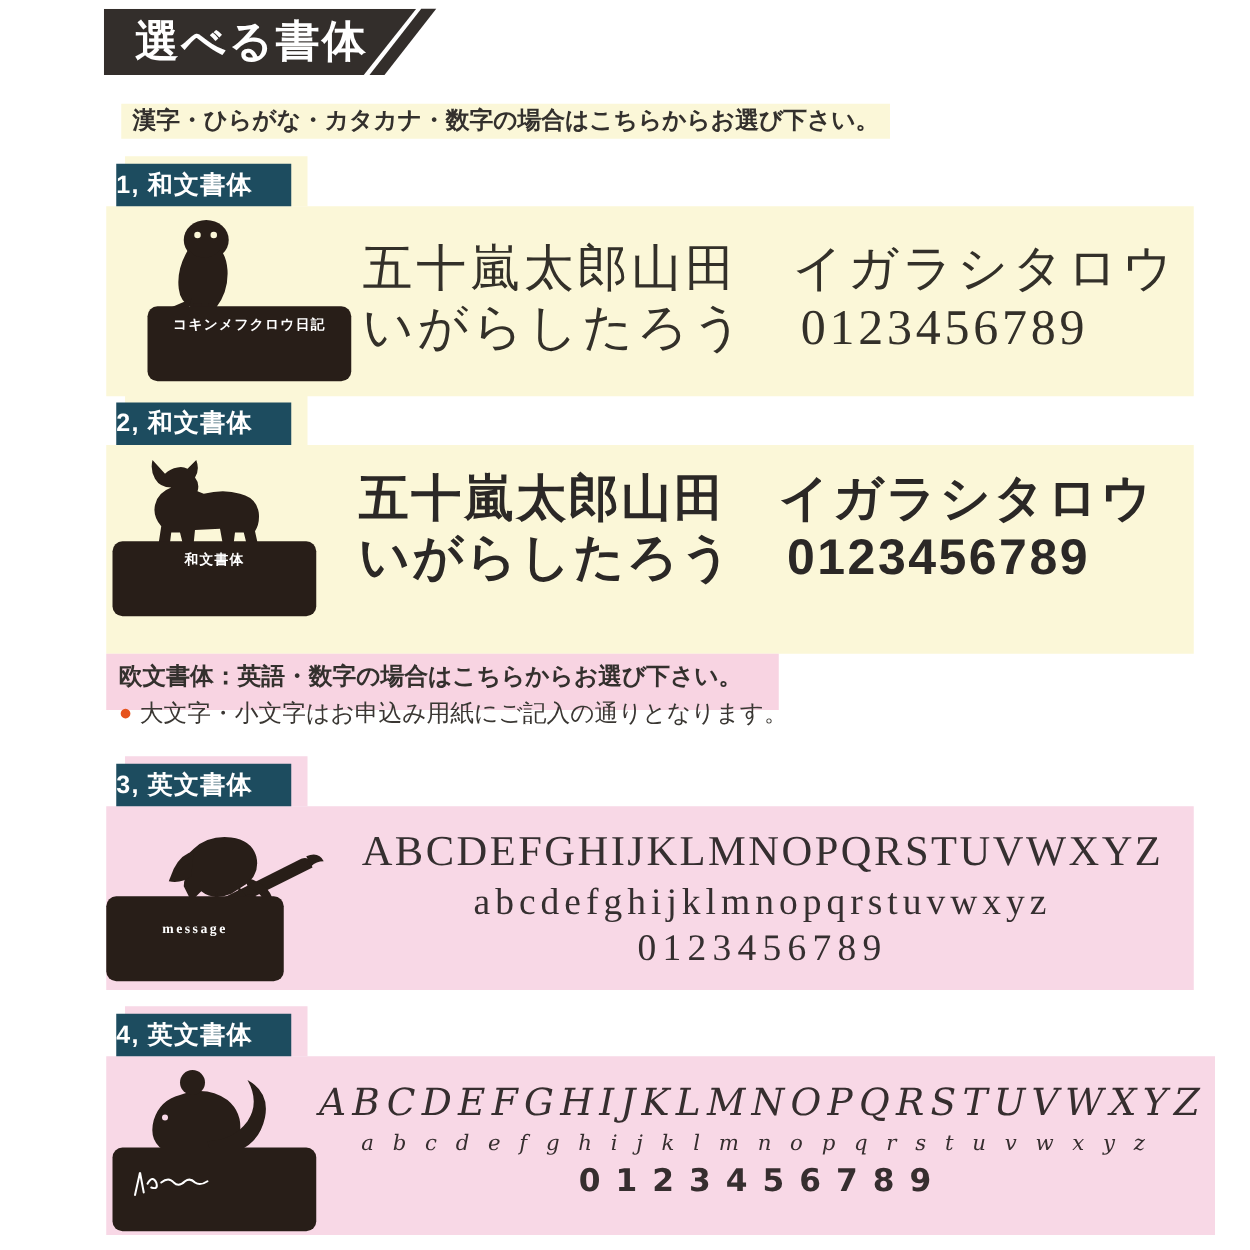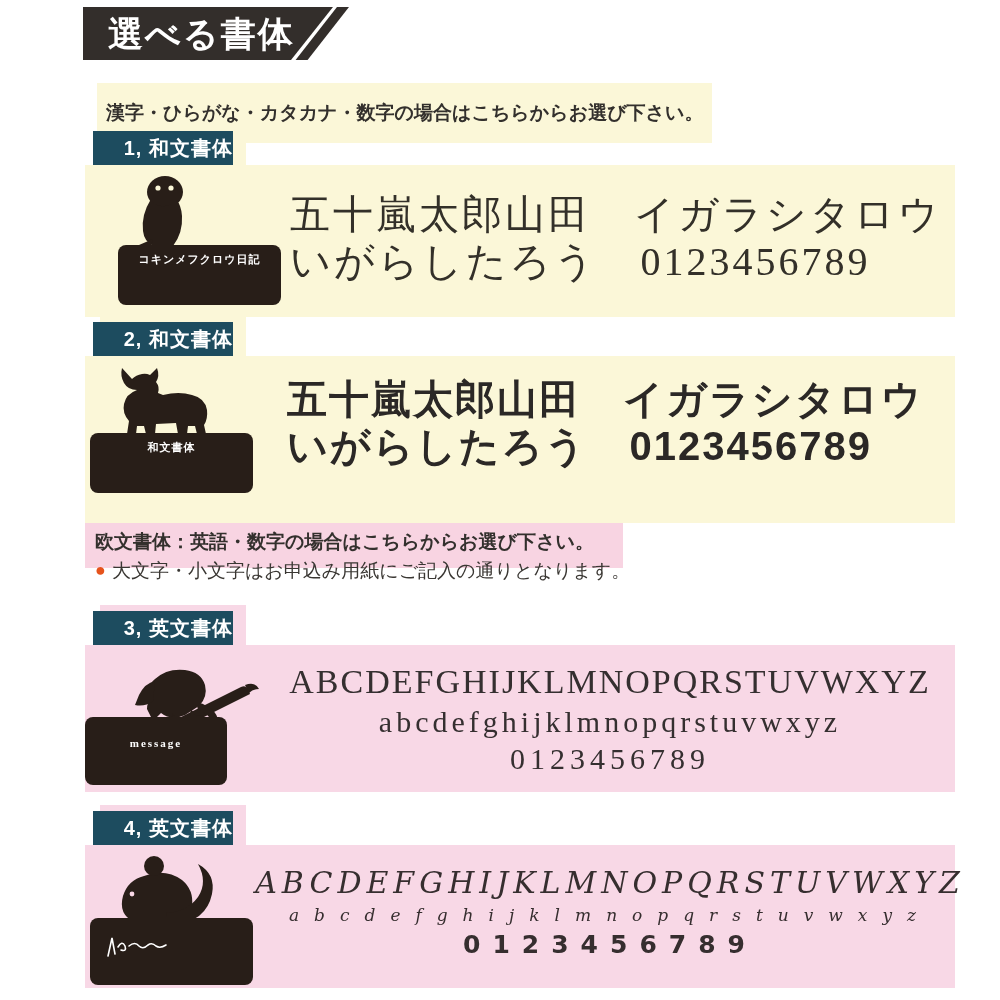--- a/index.html
+++ b/index.html
@@ -16,42 +16,42 @@
     color:#ffffff;font-size:35px;font-weight:bold;line-height:53px;
     padding-left:25px;letter-spacing:2px;white-space:nowrap;
   }
   .banner-accent{
     position:absolute;left:337px;top:7px;width:12px;height:53px;background:#332e2b;
     transform:skewX(-38deg);transform-origin:0 0;
   }
   
   .notice-jp{
     position:absolute;left:97px;top:83px;height:28px;line-height:28px;
-    background:#fbf7d8;padding:16px 9px;font-size:19px;font-weight:bold;
+    background:#fbf7d8;padding:0 9px;font-size:19px;font-weight:bold;
     color:#33302d;white-space:nowrap;
   }
   .notice-en{
     position:absolute;left:85px;top:523px;width:538px;height:45px;background:#f8d4e2;
     box-sizing:border-box;padding:5px 10px 0 10px;
   }
   .notice-en-line1{font-size:19px;font-weight:bold;color:#33302d;line-height:28px;white-space:nowrap;}
   .notice-en-line2{font-size:19px;color:#3a3733;line-height:28px;white-space:nowrap;}
   .bullet{color:#e6531c;font-size:18px;margin-right:6px;vertical-align:1px;}
   
   .panel{position:absolute;left:85px;width:870px;}
   .panel.cream, .tab.cream{background:#fbf7d8;}
   .panel.pink,  .tab.pink {background:#f8d8e6;}
   #panel-1{top:165px;height:152px;}
   #panel-2{top:356px;height:167px;}
   #panel-3{top:645px;height:147px;}
-  #panel-4{top:845px;height:143px;}
+  #panel-4{top:845px;height:143px;padding-left:17px;}
   .tab{position:absolute;left:15px;top:-40px;width:146px;height:40px;}
   .seclabel{
     position:absolute;left:8px;top:-34px;width:140px;height:34px;background:#1d4c5f;
-    color:#ffffff;font-size:20px;font-weight:bold;line-height:34px;text-align:right;
+    color:#ffffff;font-size:20px;font-weight:bold;line-height:34px;text-align:left;
     letter-spacing:1px;white-space:nowrap;
   }
   
   .plaque{position:absolute;left:0;top:0;width:180px;height:100%;}
   .plaque-base{
     position:absolute;background:#281e18;border-radius:8px;color:#ffffff;
     text-align:center;
   }
   .plaque-base .ptext{
     display:block;font-size:11px;font-weight:bold;letter-spacing:1px;margin-top:7px;

